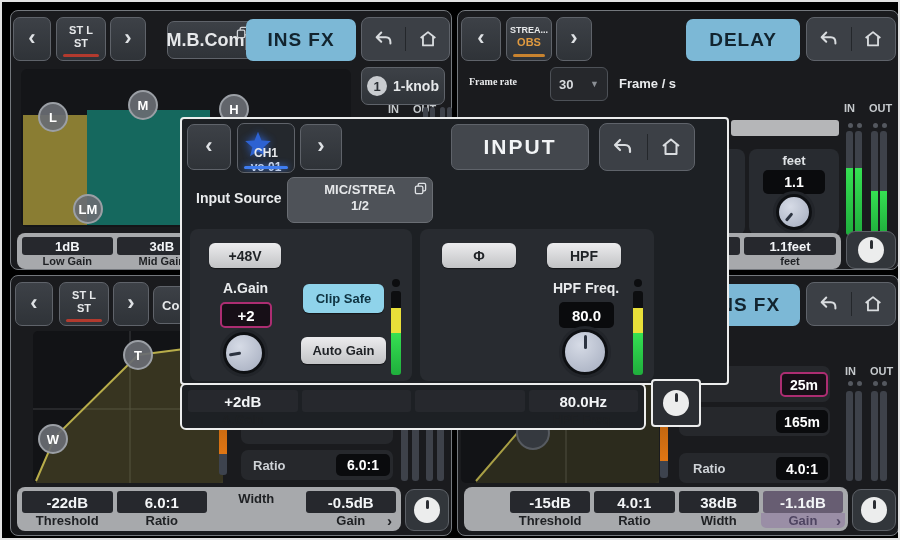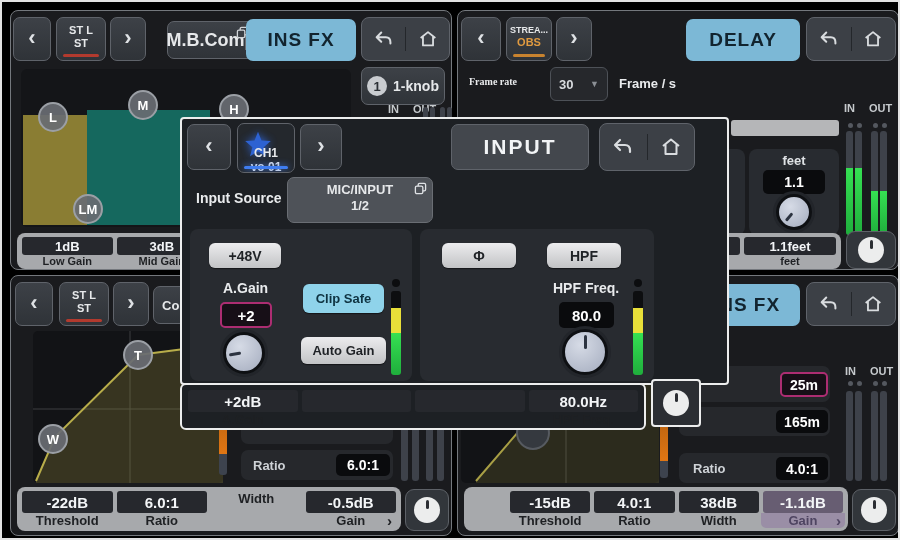--- a/index.html
+++ b/index.html
@@ -421,21 +421,21 @@
         </div>
       <div class="vdiv"></div>
       <div class="half">
         <svg width="24" height="24" viewBox="0 0 24 24">
           <path d="M4 11 L12 4.5 L20 11 M6.5 9.5 V19 H17.5 V9.5" fill="none" stroke="#d9dcdf" stroke-width="2" stroke-linejoin="round"></path>
           </svg>
         </div>
     </div>
     <div class="lbl" style="left:14px;top:71px;">Input Source</div>
     <div class="hbtn chbtn" style="left:105px;top:58px;width:146px;height:46px;background:#4e5258;font-size:13px;border-color:#6a6e74;">
-      <span>MIC/INPUT</span>
+      <span>MIC/STREA</span>
       <span>1/2</span>
       <svg class="copyic" viewBox="0 0 14 14">
         <rect x="4.5" y="1.5" width="8" height="8" rx="1.5" fill="none" stroke="#dfe2e5" stroke-width="1.4"></rect>
         <rect x="1.5" y="4.5" width="8" height="8" rx="1.5" fill="#4e5258" stroke="#dfe2e5" stroke-width="1.4"></rect>
         </svg>
       </div>
 
     <div class="card" style="left:8px;top:110px;width:222px;height:152px;">
       <div class="lightbtn" style="left:19px;top:14px;width:72px;height:25px;">
           <span>+48V</span>

